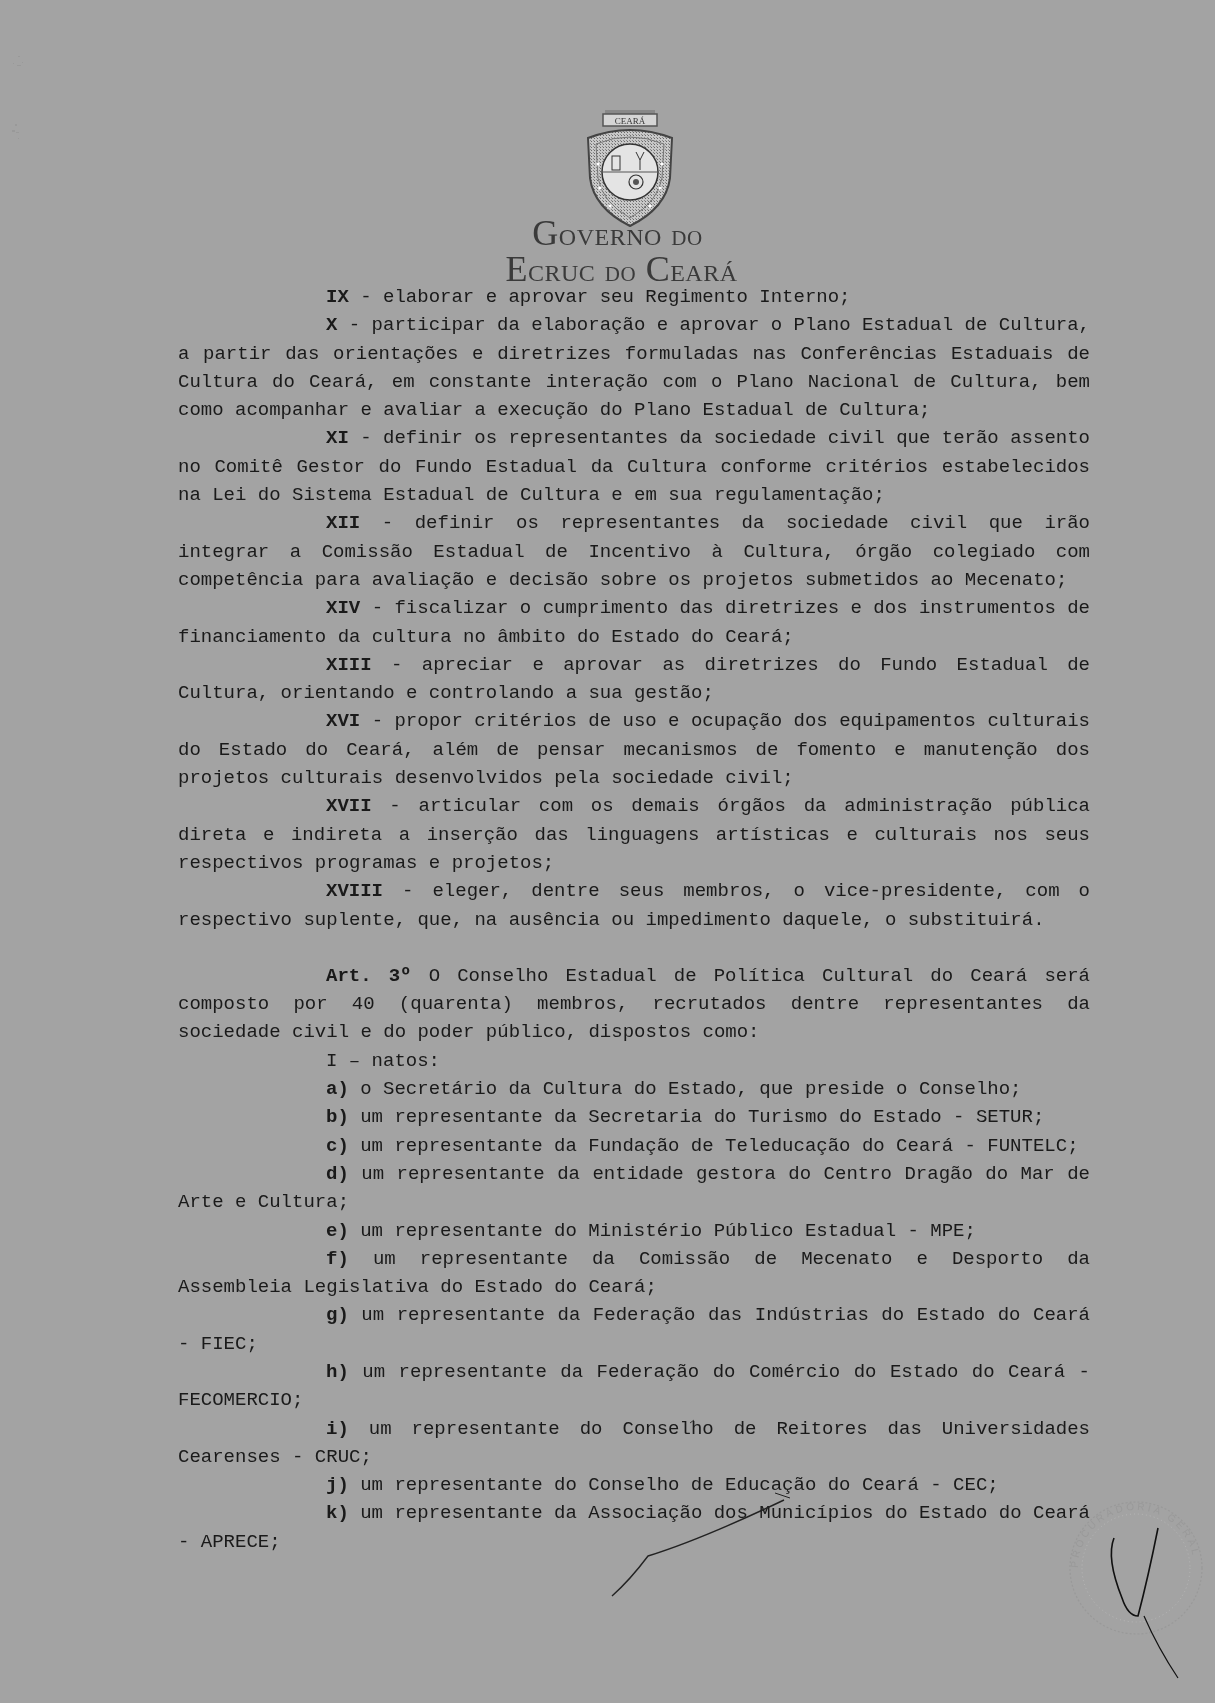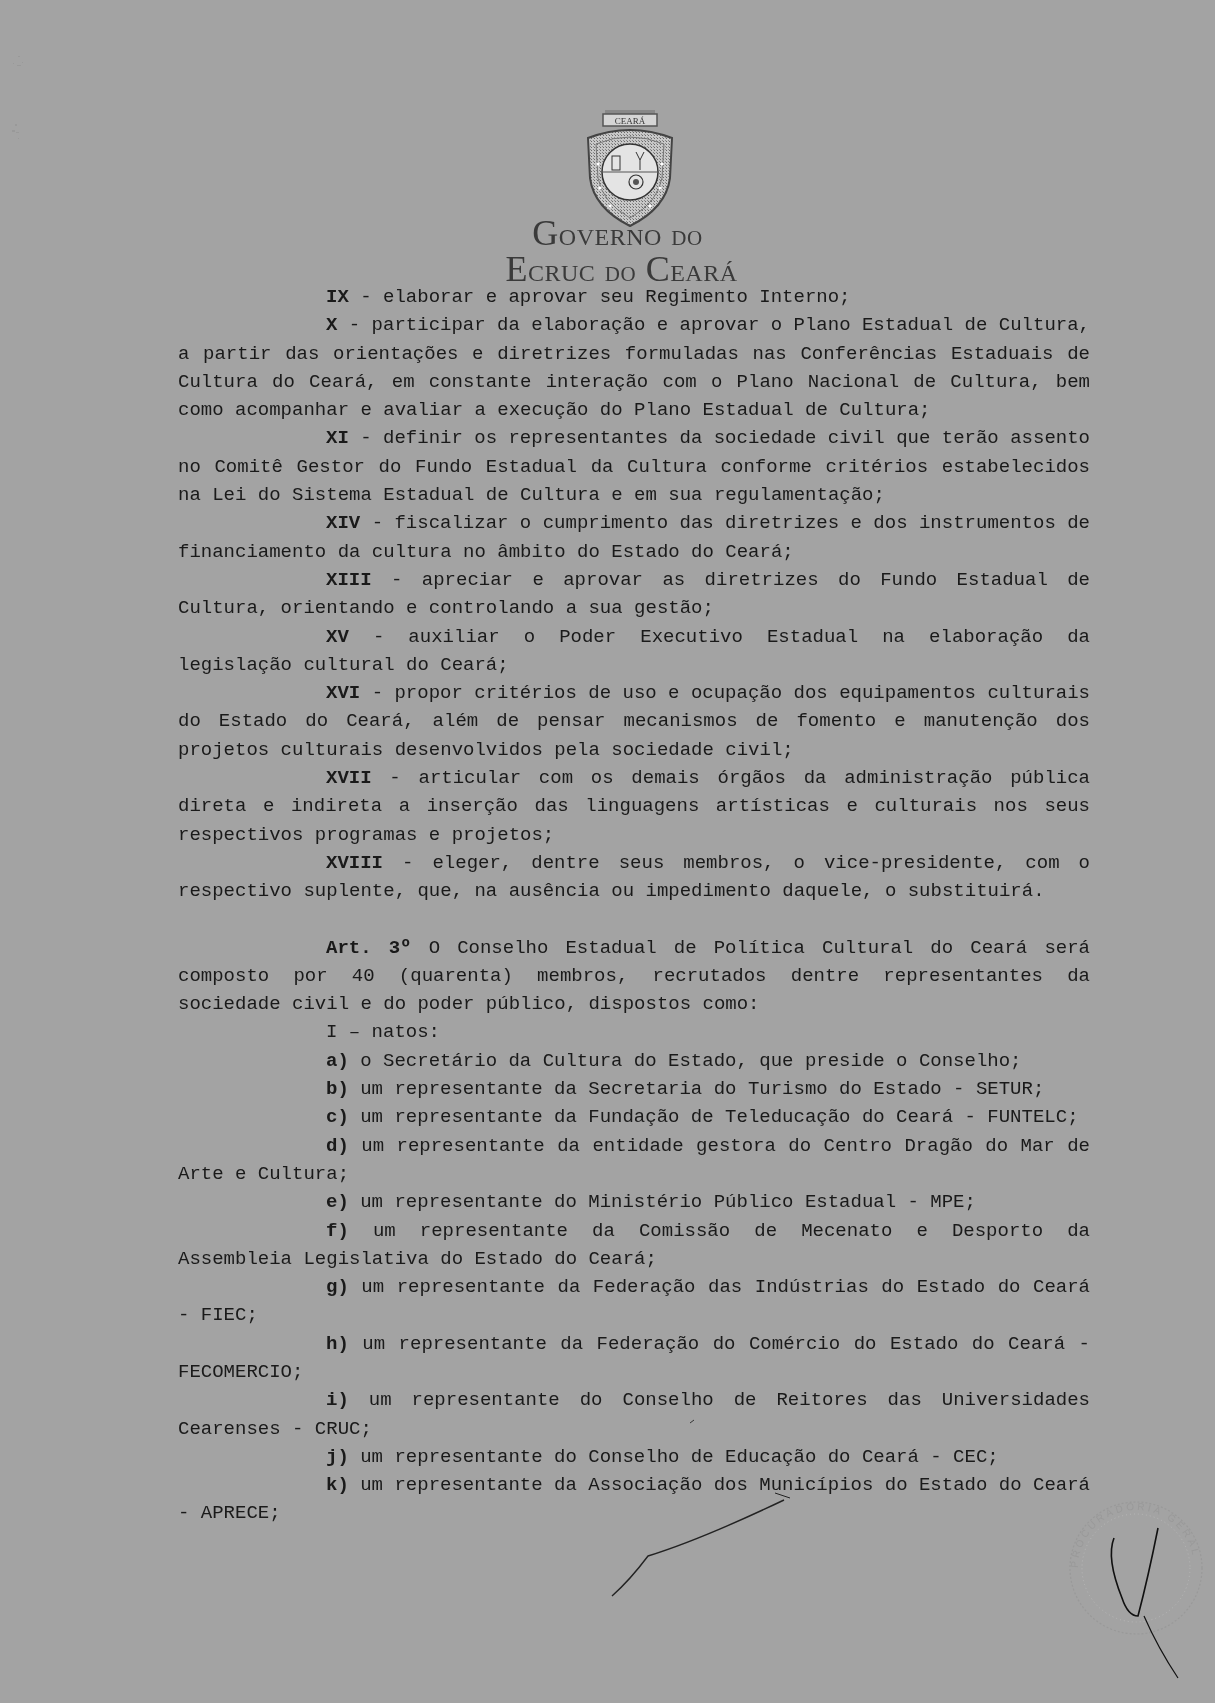--- a/index.html
+++ b/index.html
@@ -71,23 +71,23 @@
     </svg>
   </div>
 
   <div class="gov-title l1"><span>G</span><span class="sc">OVERNO</span> <span class="sc" style="font-size:21px">DO</span></div>
   <div class="gov-title l2"><span>E</span><span class="sc">CRUC</span> <span class="sc" style="font-size:21px">DO</span> <span>C</span><span class="sc">EARÁ</span></div>
 
   <div class="body-text">
     <p class="para"><span class="indent"></span><b>IX</b><span> - elaborar e aprovar seu Regimento Interno;</span></p>
     <p class="para"><span class="indent"></span><b>X</b><span> - participar da elaboração e aprovar o Plano Estadual de Cultura, a partir das orientações e diretrizes formuladas nas Conferências Estaduais de Cultura do Ceará, em constante interação com o Plano Nacional de Cultura, bem como acompanhar e avaliar a execução do Plano Estadual de Cultura;</span></p>
     <p class="para"><span class="indent"></span><b>XI</b><span> - definir os representantes da sociedade civil que terão assento no Comitê Gestor do Fundo Estadual da Cultura conforme critérios estabelecidos na Lei do Sistema Estadual de Cultura e em sua regulamentação;</span></p>
+    <p class="para"><span class="indent"></span><b>XII</b><span> - definir os representantes da sociedade civil que irão integrar a Comissão Estadual de Incentivo à Cultura, órgão colegiado com competência para avaliação e decisão sobre os projetos submetidos ao Mecenato;</span></p>
     <p class="para"><span class="indent"></span><b>XIV</b><span> - fiscalizar o cumprimento das diretrizes e dos instrumentos de financiamento da cultura no âmbito do Estado do Ceará;</span></p>
     <p class="para"><span class="indent"></span><b>XIII</b><span> - apreciar e aprovar as diretrizes do Fundo Estadual de Cultura, orientando e controlando a sua gestão;</span></p>
-    <p class="para"><span class="indent"></span><b>XV</b><span> - auxiliar o Poder Executivo Estadual na elaboração da legislação cultural do Ceará;</span></p>
     <p class="para"><span class="indent"></span><b>XVI</b><span> - propor critérios de uso e ocupação dos equipamentos culturais do Estado do Ceará, além de pensar mecanismos de fomento e manutenção dos projetos culturais desenvolvidos pela sociedade civil;</span></p>
     <p class="para"><span class="indent"></span><b>XVII</b><span> - articular com os demais órgãos da administração pública direta e indireta a inserção das linguagens artísticas e culturais nos seus respectivos programas e projetos;</span></p>
     <p class="para"><span class="indent"></span><b>XVIII</b><span> - eleger, dentre seus membros, o vice-presidente, com o respectivo suplente, que, na ausência ou impedimento daquele, o substituirá.</span></p>
 
     <div class="gap"></div>
 
     <p class="para"><span class="indent"></span><b>Art. 3º</b><span> O Conselho Estadual de Política Cultural do Ceará será composto por 40 (quarenta) membros, recrutados dentre representantes da sociedade civil e do poder público, dispostos como:</span></p>
     <p class="para"><span class="indent"></span><span>I – natos:</span></p>
 
     <p class="para"><span class="indent"></span><b>a)</b><span> o Secretário da Cultura do Estado, que preside o Conselho;</span></p>

